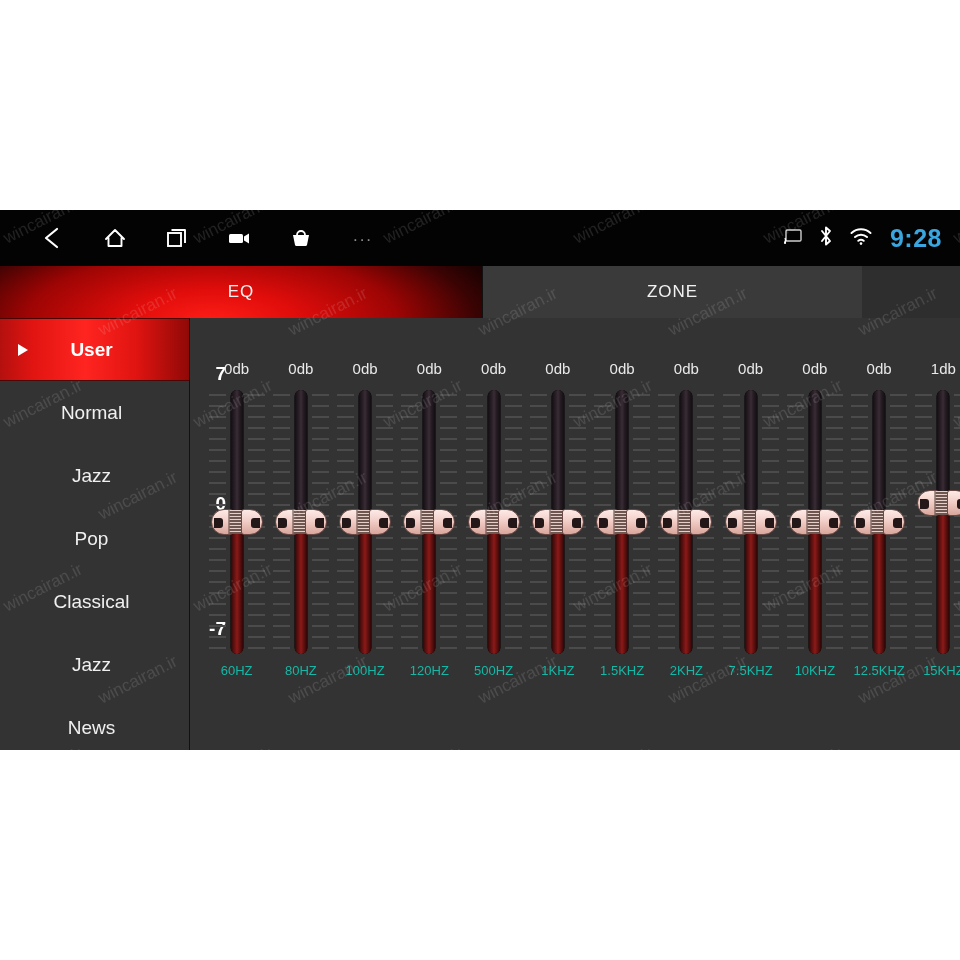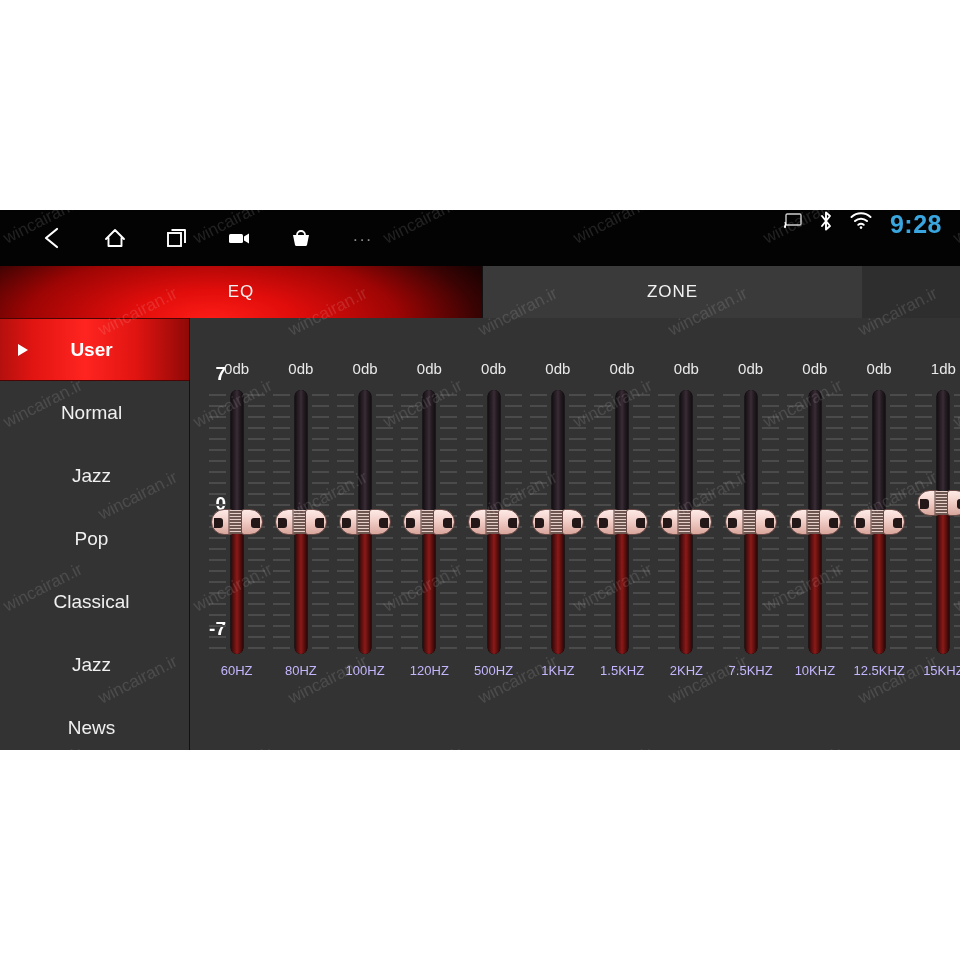--- a/index.html
+++ b/index.html
@@ -38,21 +38,21 @@
     font-size:17px;
     letter-spacing:2px;
     width:62px;
     text-align:center;
     line-height:1;
     padding-bottom:6px;
   }
   .status-right {
     position:absolute;
     right:18px; top:0; height:56px;
-    display:flex; gap:13px;
+    display:flex; align-items:center; gap:13px;
   }
   .clock {
     color:#3aa6e0;
     font-size:25px;
     font-weight:bold;
     letter-spacing:0.5px;
     margin-left:4px;
   }
 
   
@@ -149,21 +149,21 @@
   .db {
     position:absolute;
     top:42px;
     color:#e9e9e9;
     font-size:15px;
     white-space:nowrap;
   }
   .freq {
     position:absolute;
     top:345px;
-    color:#c4b5fd;
+    color:#14b8a6;
     font-size:13px;
     white-space:nowrap;
   }
 
   
   .slider {
     position:absolute;
     top:72px;
     left:50%;
     transform:translateX(-50%);

